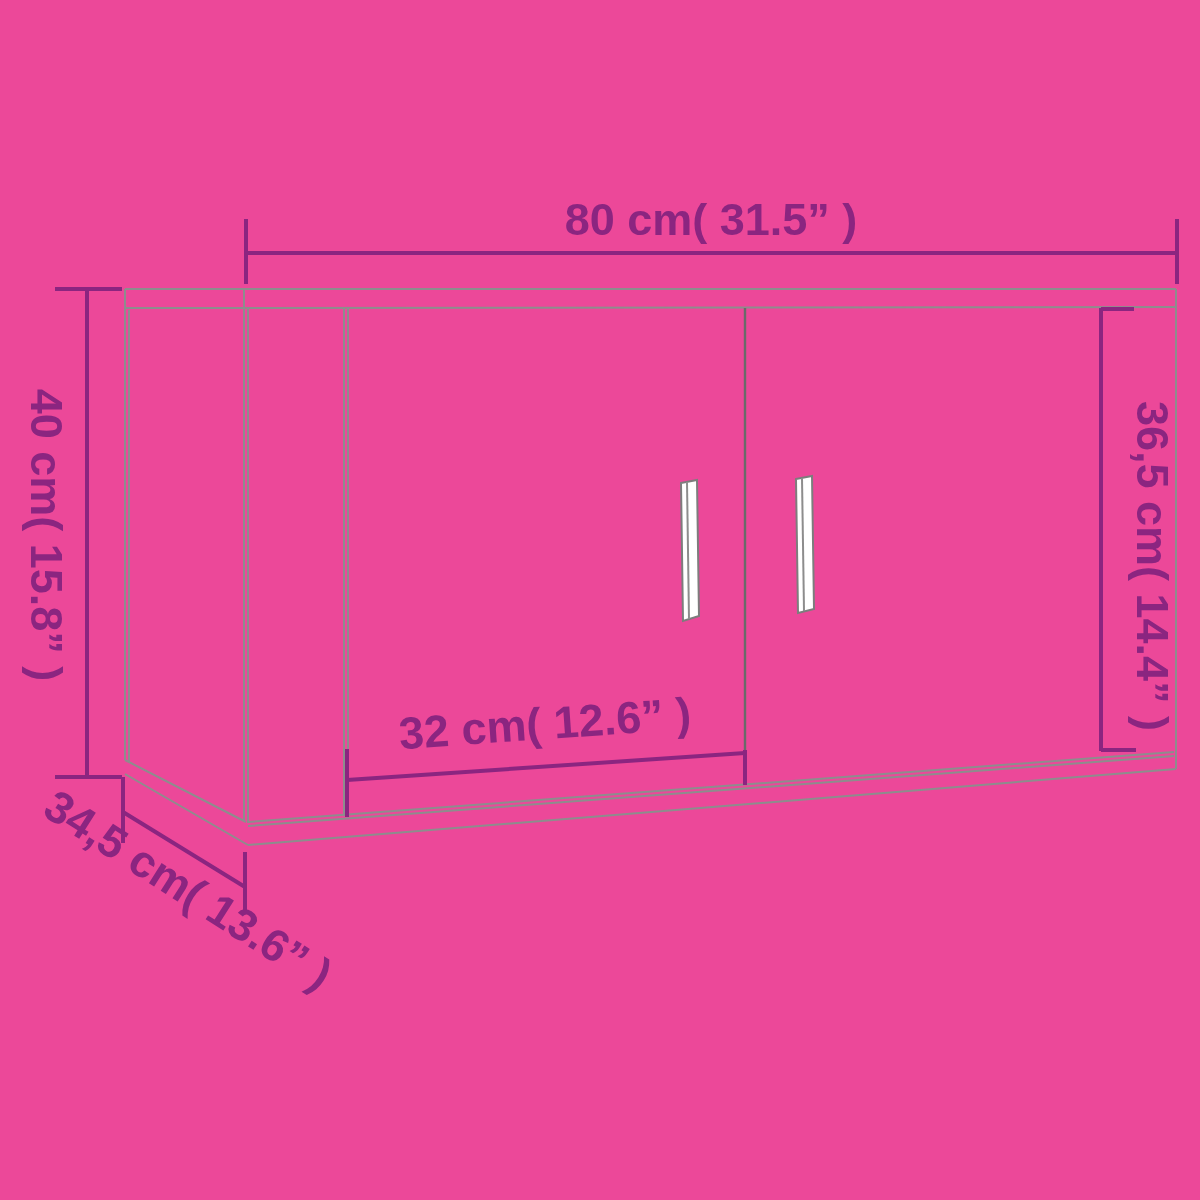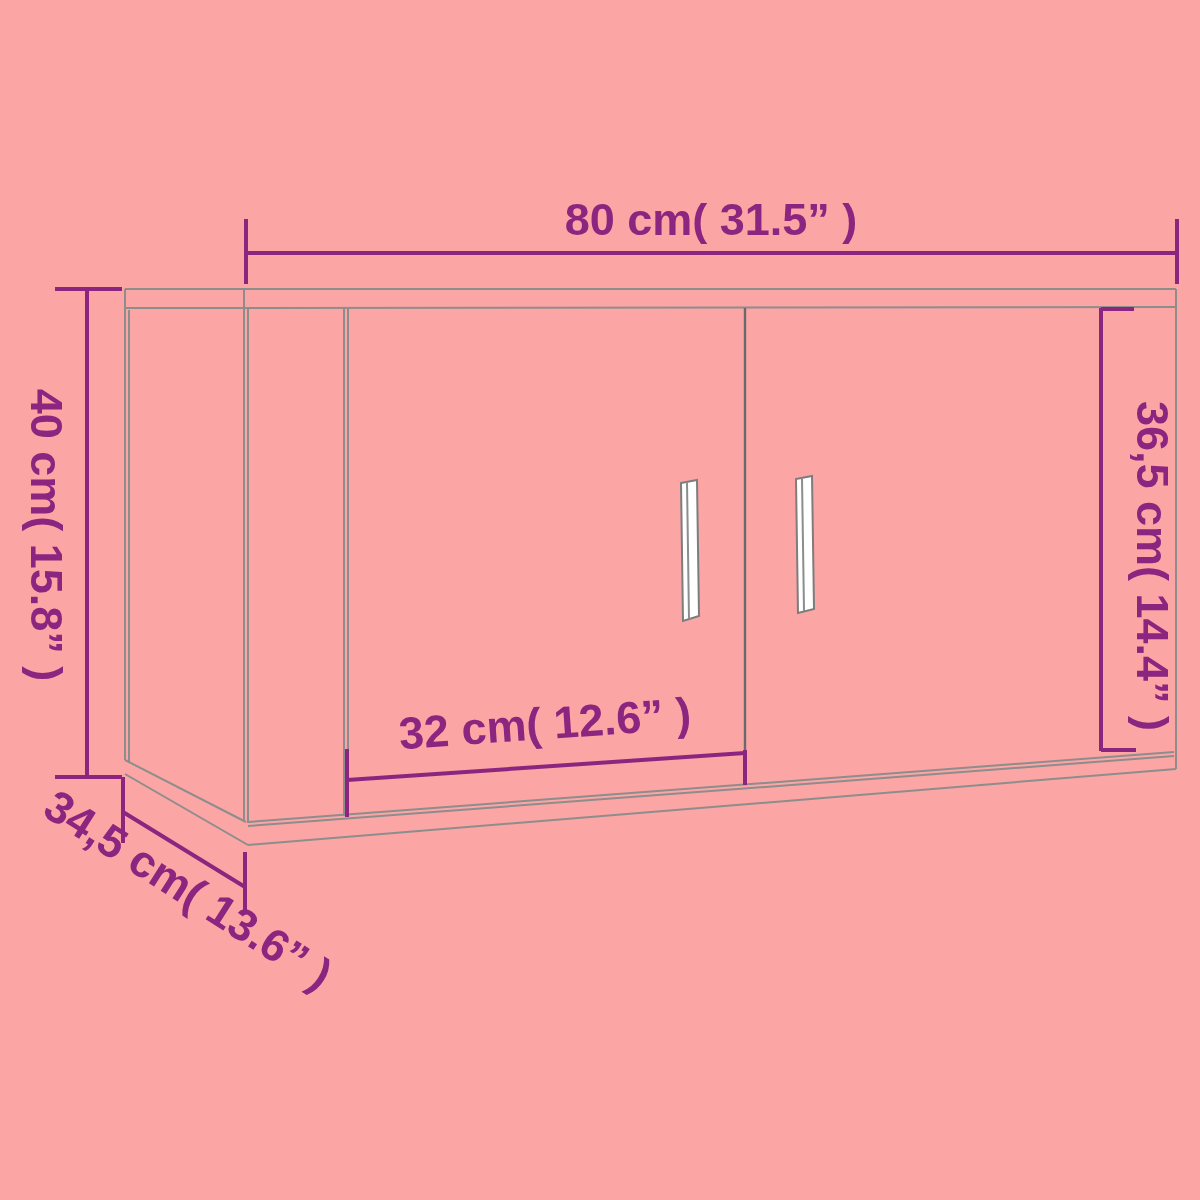--- a/index.html
+++ b/index.html
@@ -1,16 +1,16 @@
 <!DOCTYPE html>
 <html><head>
 <meta charset="utf-8">
 <style>
   html,body{margin:0;padding:0;background:#ffffff;}
-  .canvas{width:1200px;height:1200px;background:#fca5a5;position:relative;overflow:hidden;text-align:right;}
+  .canvas{width:1200px;height:1200px;background:#ec4899;position:relative;overflow:hidden;text-align:right;}
   svg{display:block;}
   svg text{
     font-family:"Liberation Sans","DejaVu Sans",sans-serif;
     font-weight:bold;
     font-size:45px;
   }
   .gray{stroke:#8d8d8d;stroke-width:2;fill:none;}
   .gray-dark{stroke:#6a6a6a;stroke-width:2.4;fill:none;}
   .handle{stroke:#7d7d7d;stroke-width:2;fill:#ffffff;}
   .dim{stroke-width:4;fill:none;}

